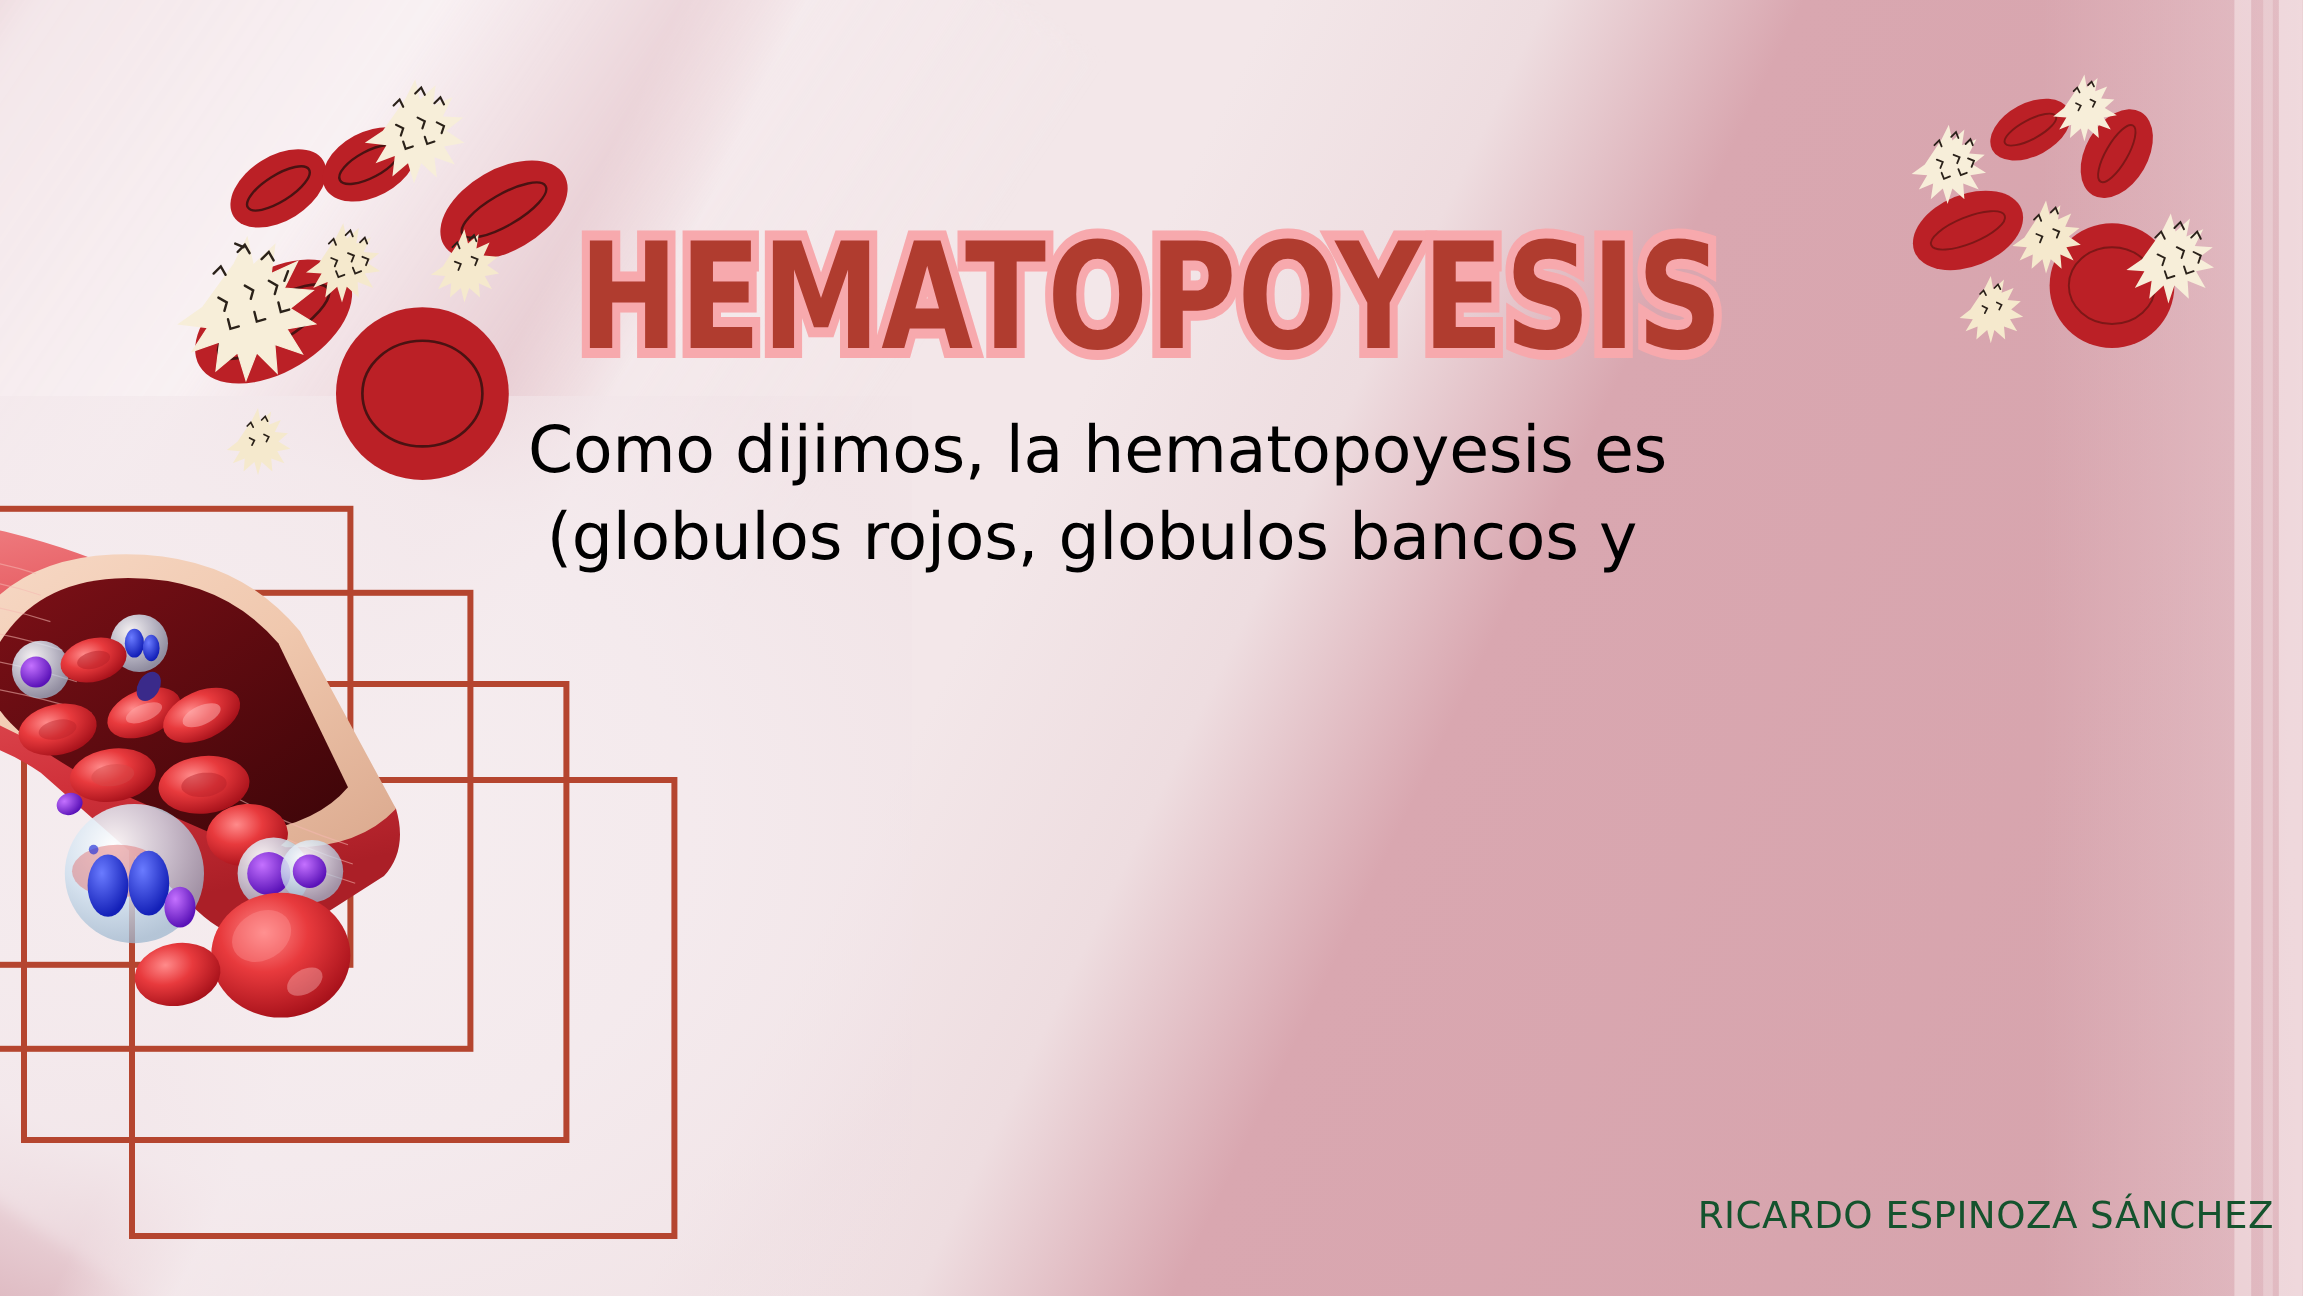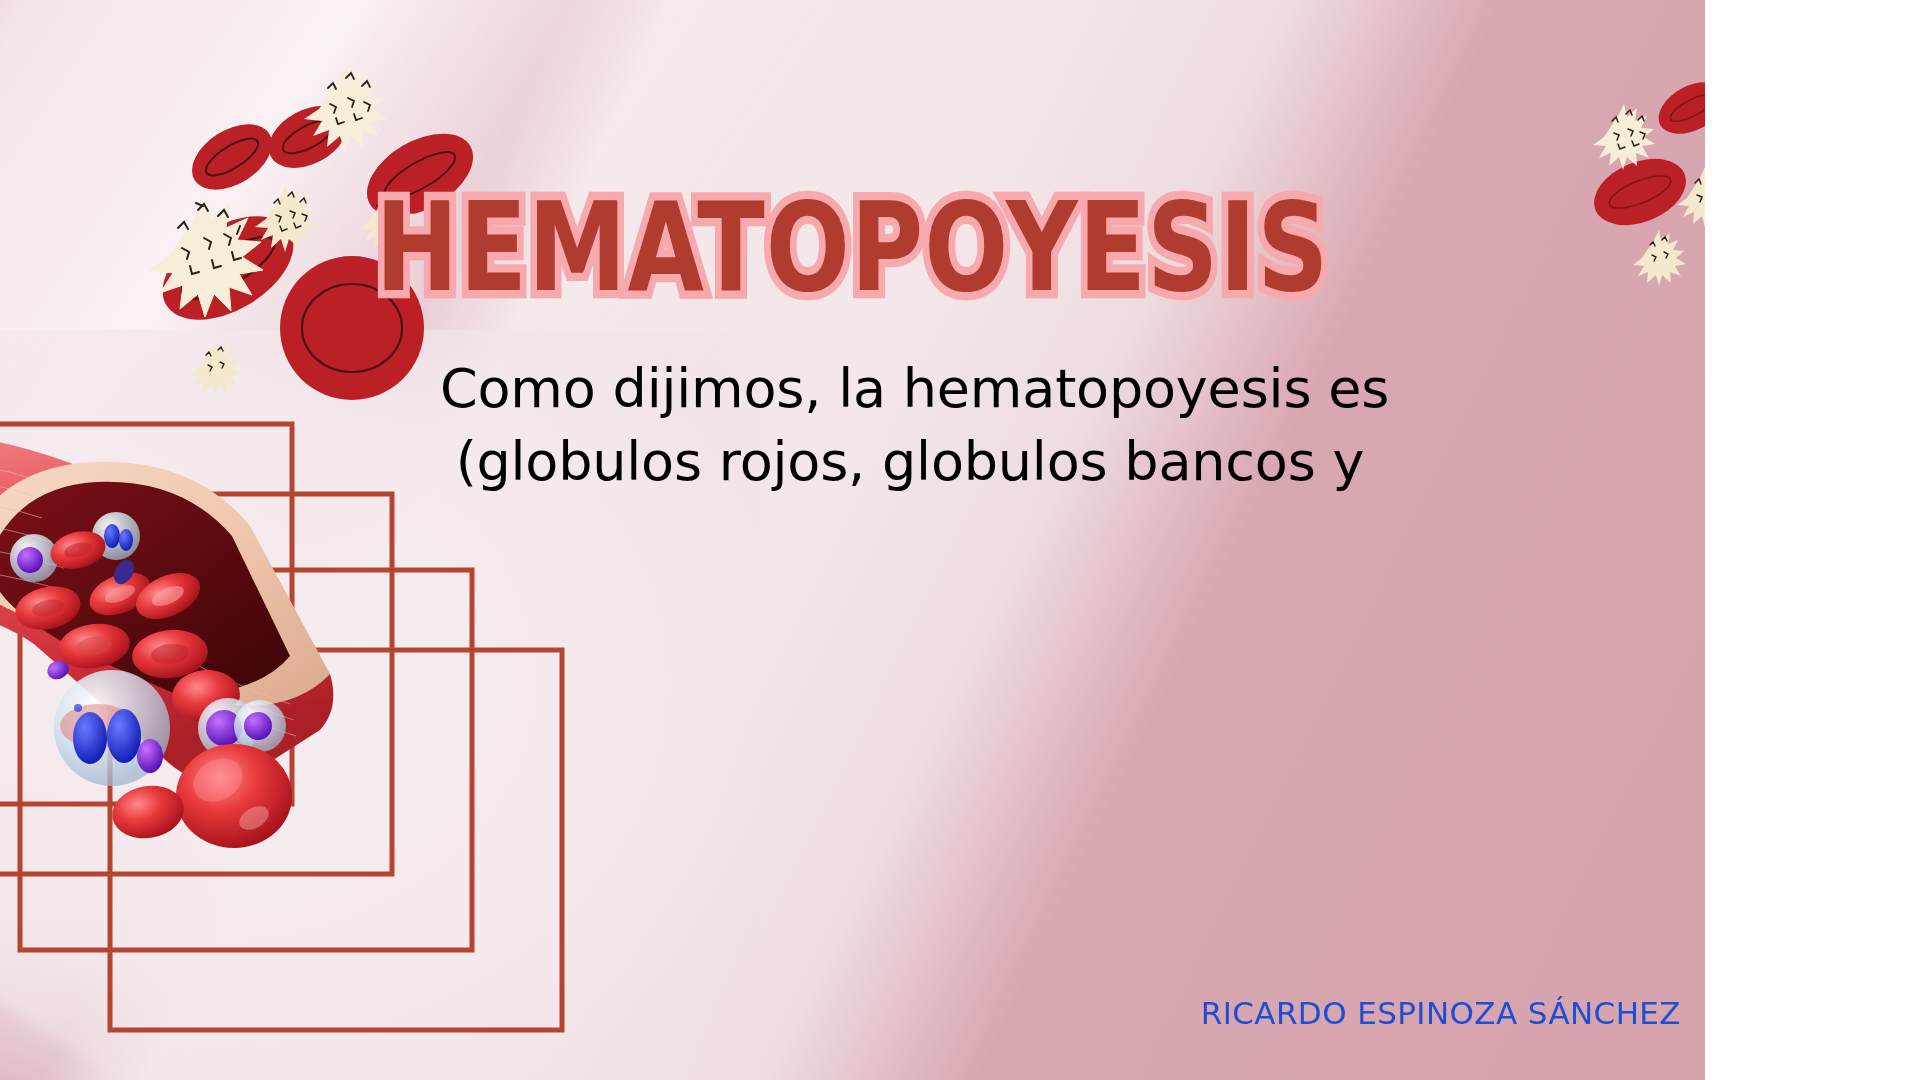--- a/index.html
+++ b/index.html
@@ -4,21 +4,21 @@
 <style>
   html, body {
     margin: 0; padding: 0;
     background: #ffffff;
   }
   body {
     font-family: "Liberation Sans", sans-serif;
   }
   .slide {
     position: relative;
-    width: 1705px;
+    width: 1919px;
     height: 1080px;
     overflow: hidden;
     background: #e9dbdd;
   }
 
   
   .bg-base {
     position: absolute; inset: 0;
     background: #f0e3e5;
   }
@@ -100,33 +100,32 @@
     position: absolute;
     left: 440px;
     top: 338px;
     width: 940px;
     text-align: center;
     font-family: "DejaVu Sans", sans-serif;
     font-size: 54px;
     line-height: 73px;
     color: #000000;
     letter-spacing: -.2px;
-    margin-top: 14px;
   }
   .body-text .ln { display: block; white-space: nowrap; }
 
   
   .footer {
     position: absolute;
     right: 24px;
     top: 995px;
     font-family: "DejaVu Sans", sans-serif;
     font-size: 31px;
     letter-spacing: .4px;
-    color: #1d4ed8;
+    color: #14532d;
   }
 
   
   .cells { position: absolute; }
   .cells.tl { left: 120px; top: 60px;  width: 380px; height: 350px; }
   .cells.tr { left: 1580px; top: 40px;  width: 340px; height: 260px; }
   .rbc-svg, .frames-svg, .vessel-svg { display: block; overflow: visible; }
 
   
   .vessel {

